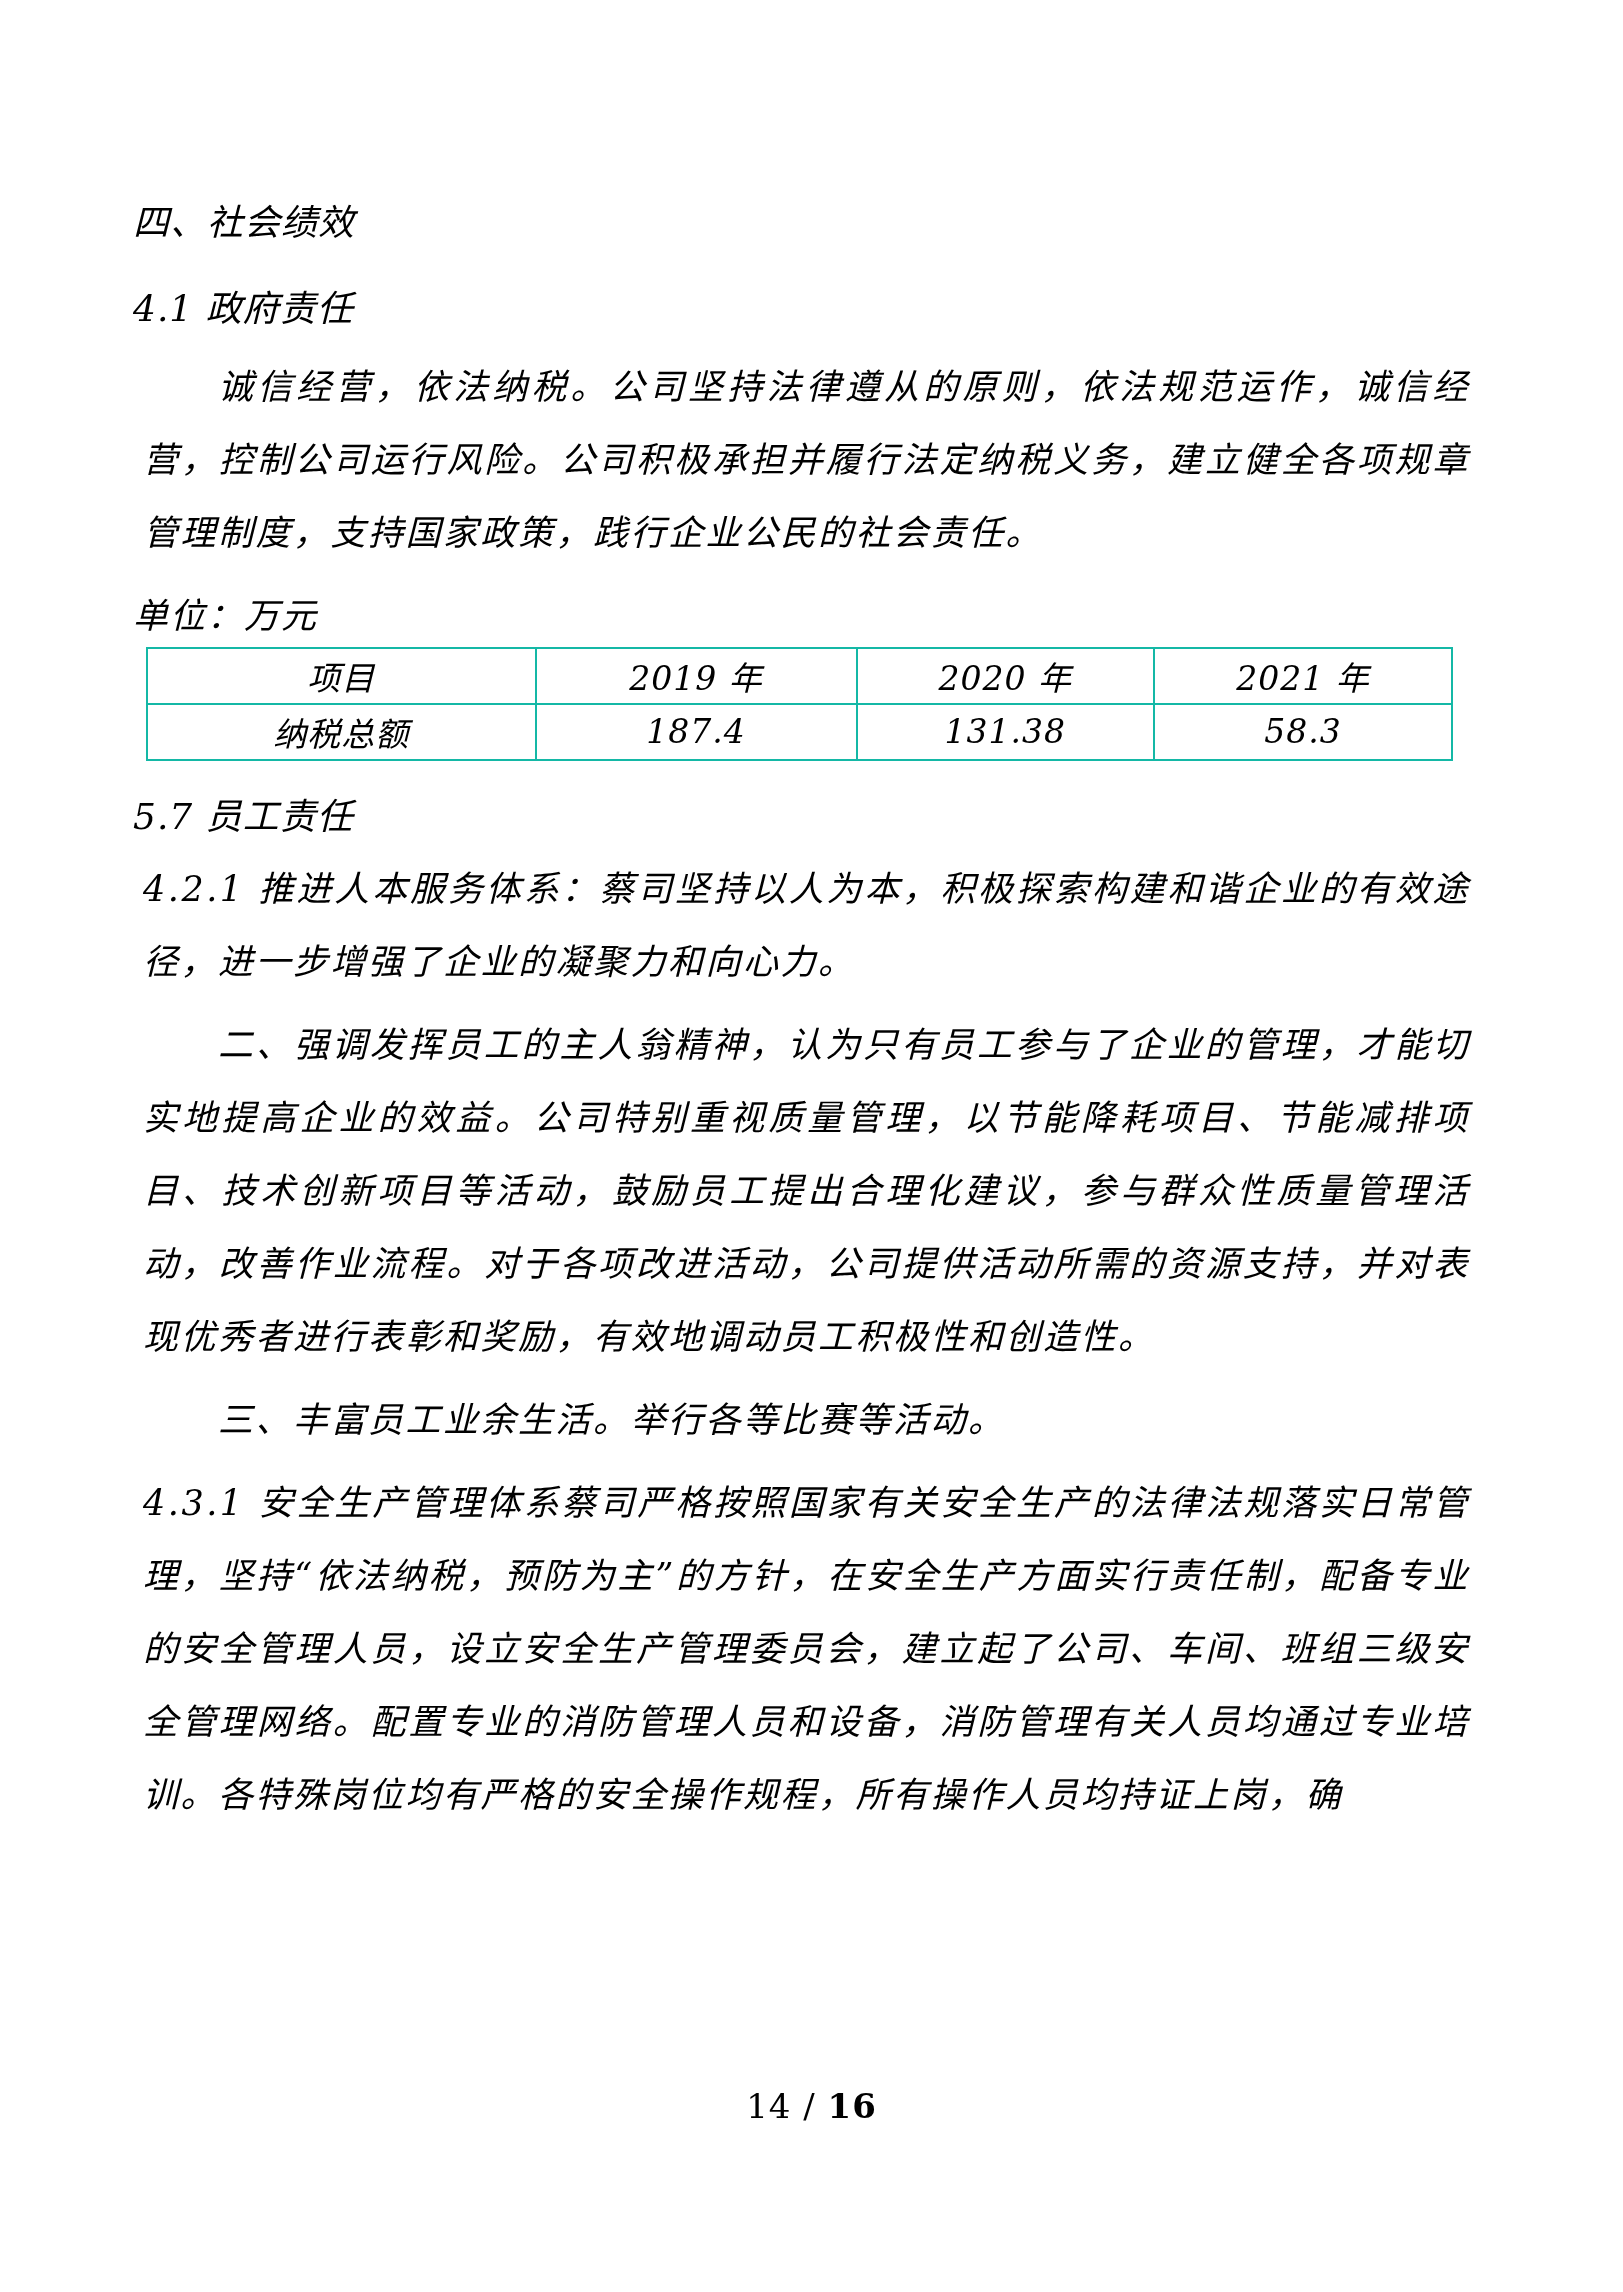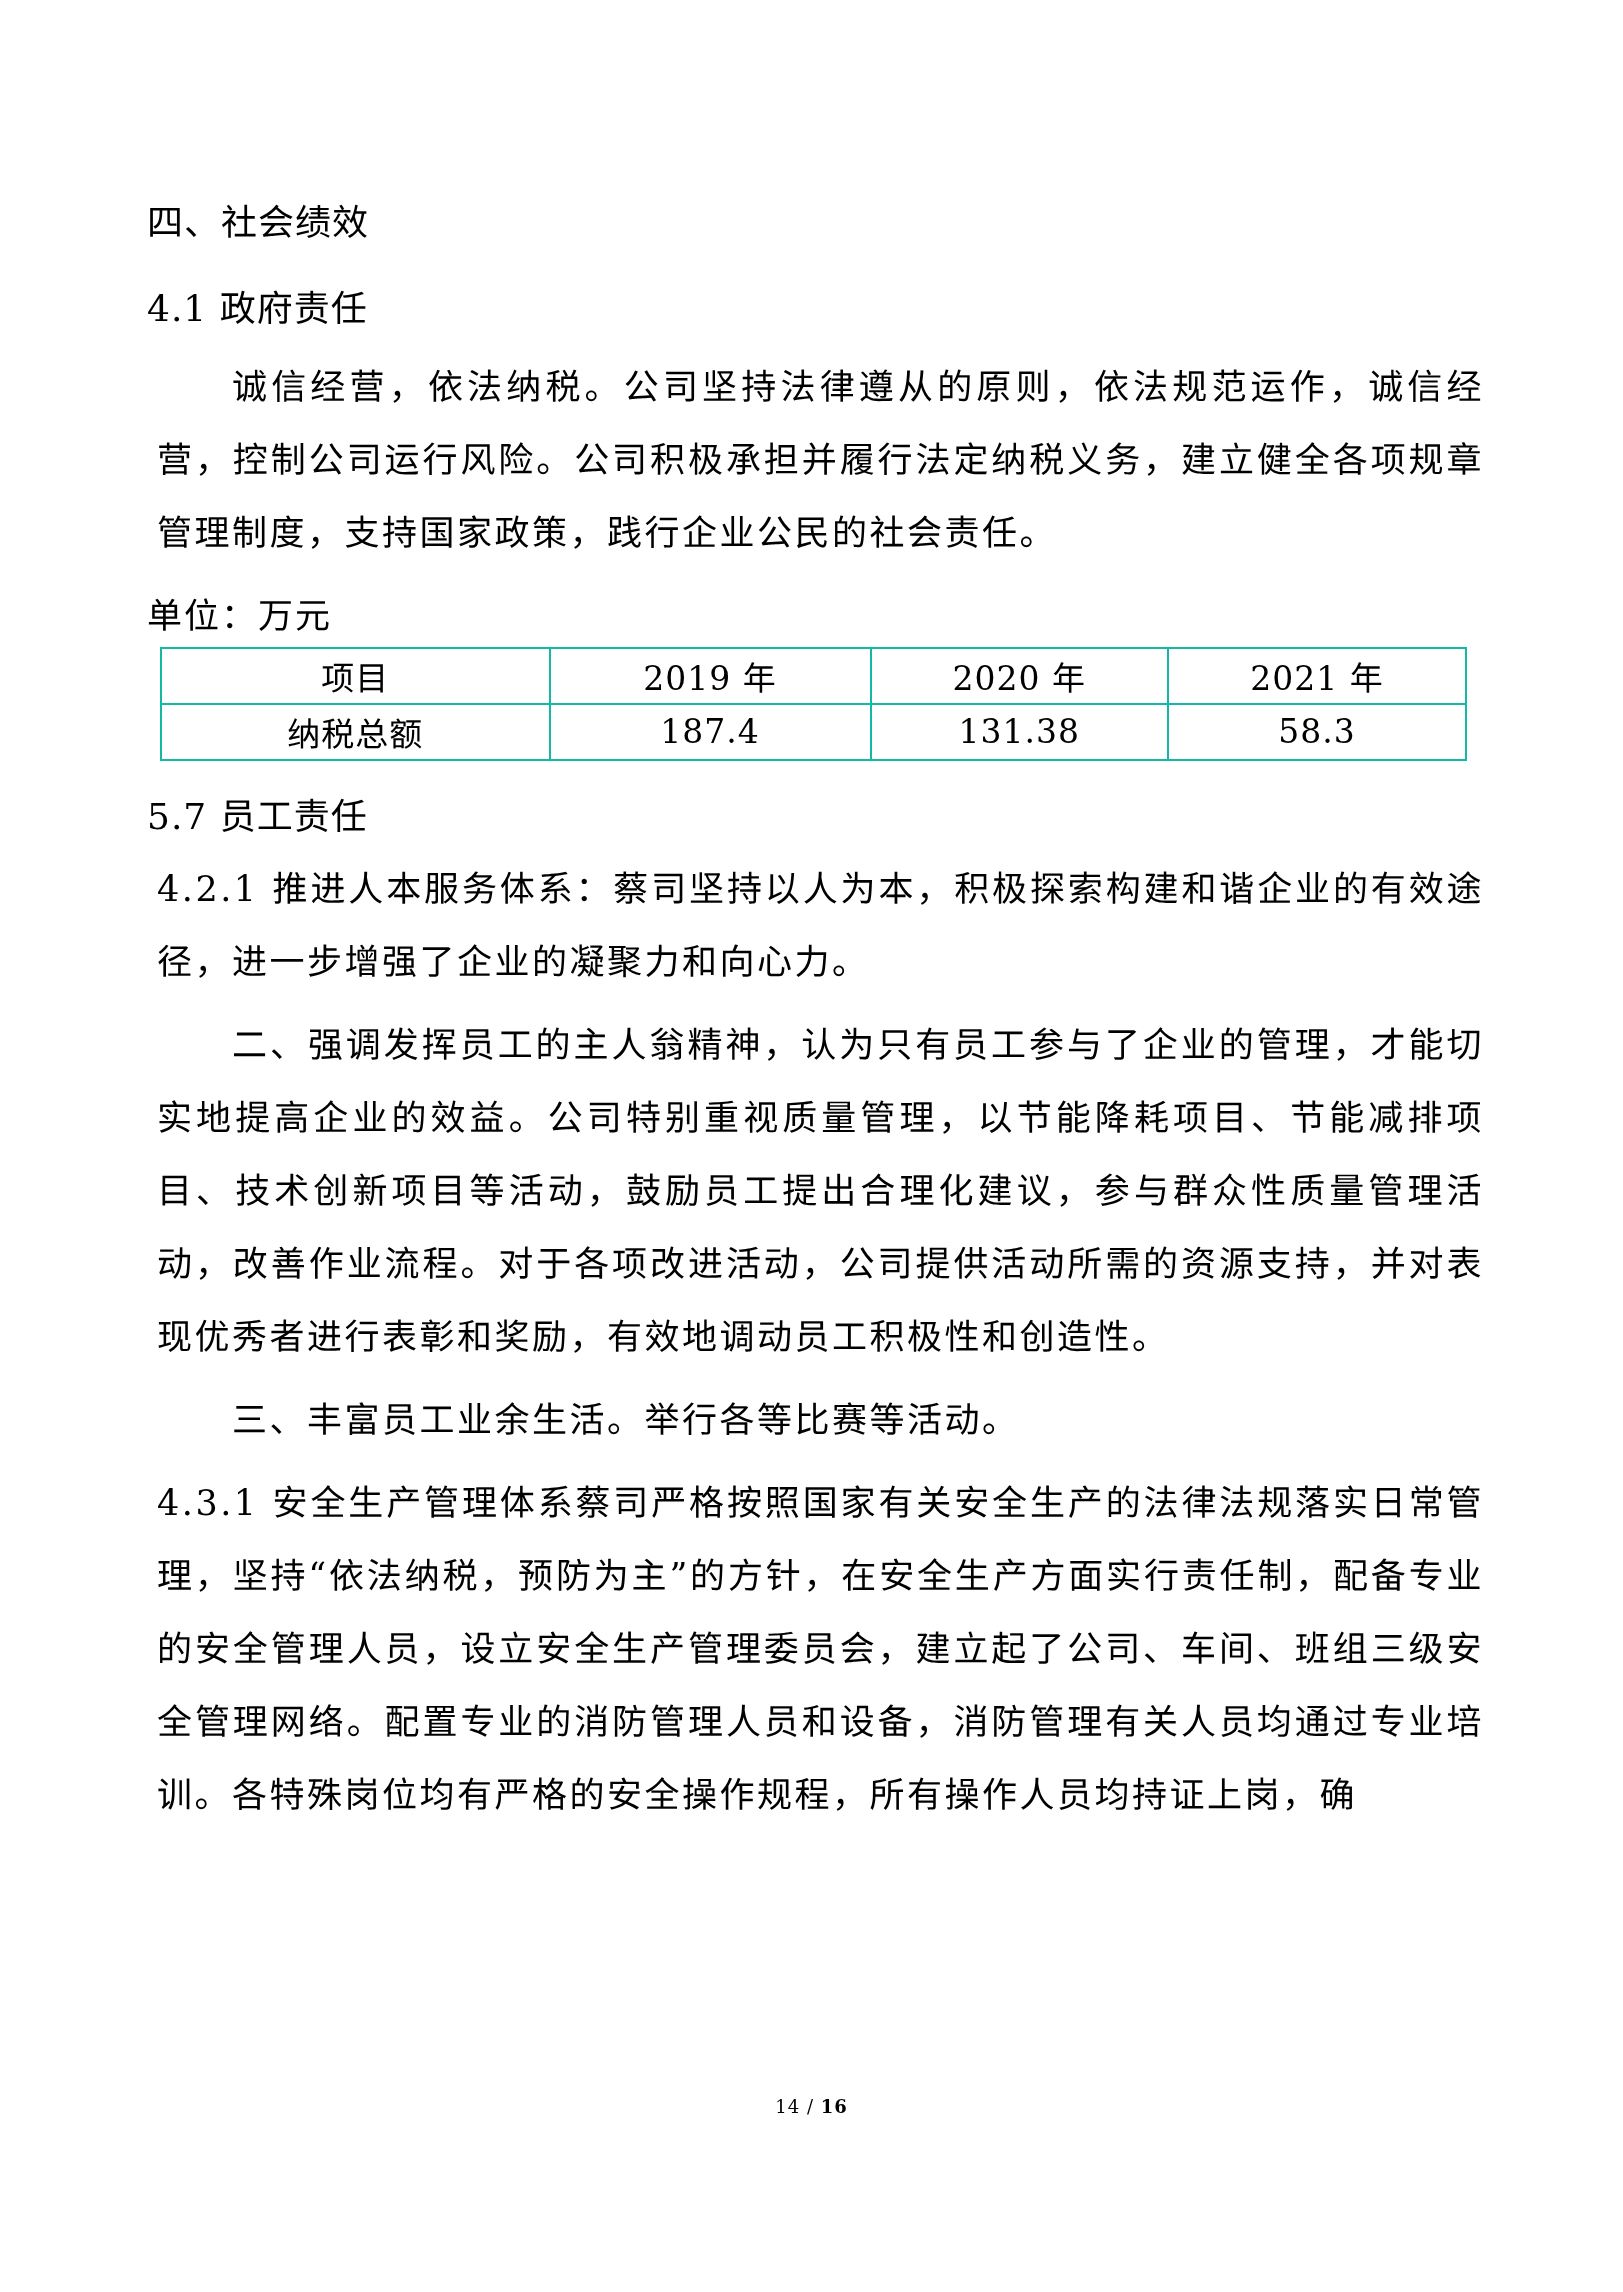--- a/index.html
+++ b/index.html
@@ -12,23 +12,24 @@
     width: 1623px;
     height: 2293px;
     margin: 0 auto;
     background: #ffffff;
     color: #000000;
     font-family: "DejaVu Serif", "Liberation Serif", serif;
     overflow: hidden;
   }
   .content {
     position: absolute;
-    left: 147px;
+    left: 133px;
     top: 186px;
     width: 1347px;
+    font-style: italic;
   }
   .heading {
     font-size: 36px;
     line-height: 73px;
     font-weight: normal;
     margin: 0;
     text-align: left;
     letter-spacing: 1px;
     white-space: nowrap;
   }
@@ -70,21 +71,21 @@
   .p421 { margin-top: 0; }
   .item1 { margin-top: 6.9px; }
   .h43 { margin-top: 0; }
   .p431 { margin-top: 8.8px; }
   .footer {
     position: absolute;
     left: 0;
     top: 2090px;
     width: 100%;
     text-align: center;
-    font-size: 18px;
+    font-size: 34px;
     line-height: 33px;
     letter-spacing: 1px;
   }
   .footer .bold { font-weight: bold; }
 </style>
 </head>
 <body>
 
 <div class="page">
   <div class="content">

